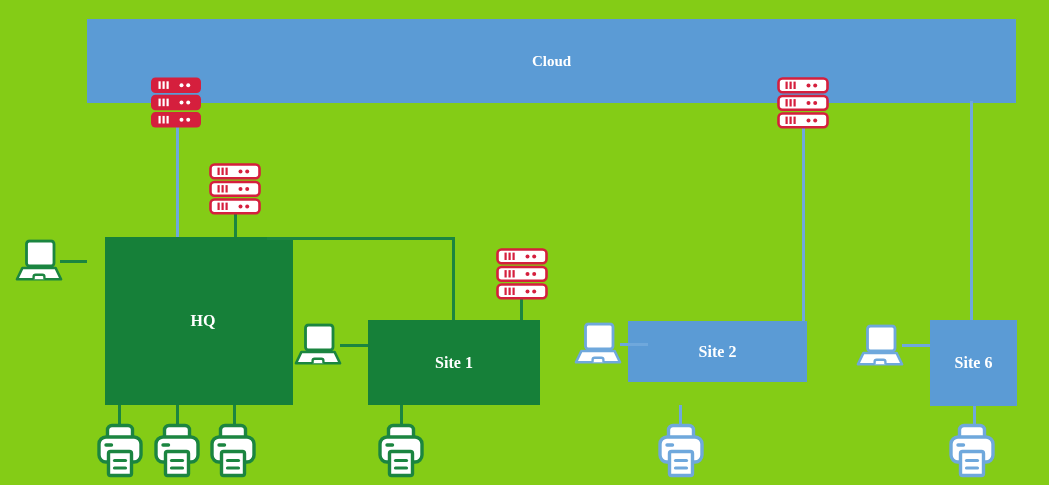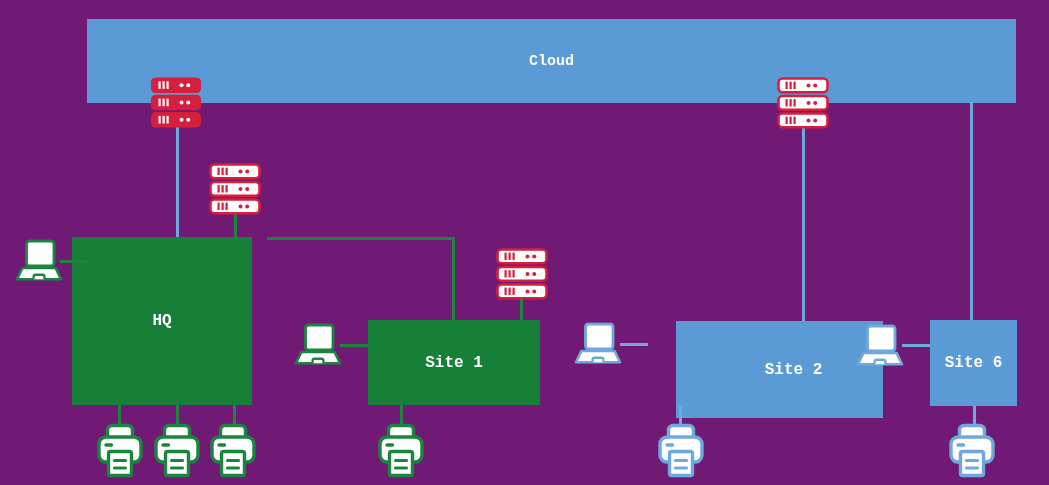--- a/index.html
+++ b/index.html
@@ -1,18 +1,18 @@
 <!DOCTYPE html>
 <html style="--node-green: #168039; --node-blue: #5B9BD5; --icon-green: #1B8540; --icon-blue: #6FA8DC; --icon-red: #D51F3D; --label-text: #FFFFFF; --background: #FFFFFF;"><head>
 <meta charset="utf-8">
 <style>
   html,body{margin:0;padding:0;background:#ffffff;}
   #canvas{
-    position:relative;width:1049px;height:485px;background:#701a75;overflow:hidden;
-    font-family:Liberation Mono, monospace;
+    position:relative;width:1049px;height:485px;background:#84cc16;overflow:hidden;
+    font-family:Liberation Serif, serif;
     text-align:center;
   }
   .node{
     position:absolute;display:flex;align-items:center;justify-content:center;
     color:#fff;font-weight:700;
   }
   .node-blue{background:var(--node-blue,#5B9BD5);}
   .node-green{background:var(--node-green,#168039);}
   .lbl{color:#fff;font-weight:700;}
   .lbl-15{font-size:15px;}
@@ -100,27 +100,27 @@
       <line x1="17.5" y1="45" x2="28.5" y2="45" stroke="currentColor" stroke-width="3.2" stroke-linecap="round"></line>
     </symbol>
   </defs>
 </svg>
 
 <div id="canvas">
 
   <div class="node node-blue" style="left:87px;top:19px;width:929px;height:84px;">
     <span class="lbl lbl-15">Cloud</span>
   </div>
-  <div class="node node-green" style="left:72px;top:237px;width:180px;height:168px;">
+  <div class="node node-green" style="left:105px;top:237px;width:180px;height:168px;padding-left:8px;">
     <span class="lbl lbl-16">HQ</span>
   </div>
   <div class="node node-green" style="left:368px;top:320px;width:172px;height:85px;">
     <span class="lbl lbl-16">Site 1</span>
   </div>
-  <div class="node node-blue" style="left:676px;top:321px;width:179px;height:97px;padding-left:28px;">
+  <div class="node node-blue" style="left:628px;top:321px;width:179px;height:61px;">
     <span class="lbl lbl-16">Site 2</span>
   </div>
   <div class="node node-blue" style="left:930px;top:320px;width:87px;height:86px;">
     <span class="lbl lbl-16">Site 6</span>
   </div>
 
   <div class="conn conn-blue" style="left:176px;top:122px;width:3px;height:115px;"></div>
   <div class="conn conn-green" style="left:234px;top:212px;width:3px;height:25px;"></div>
   <div class="conn conn-green" style="left:267px;top:237px;width:188px;height:3px;"></div>
   <div class="conn conn-green" style="left:452px;top:237px;width:3px;height:83px;"></div>

